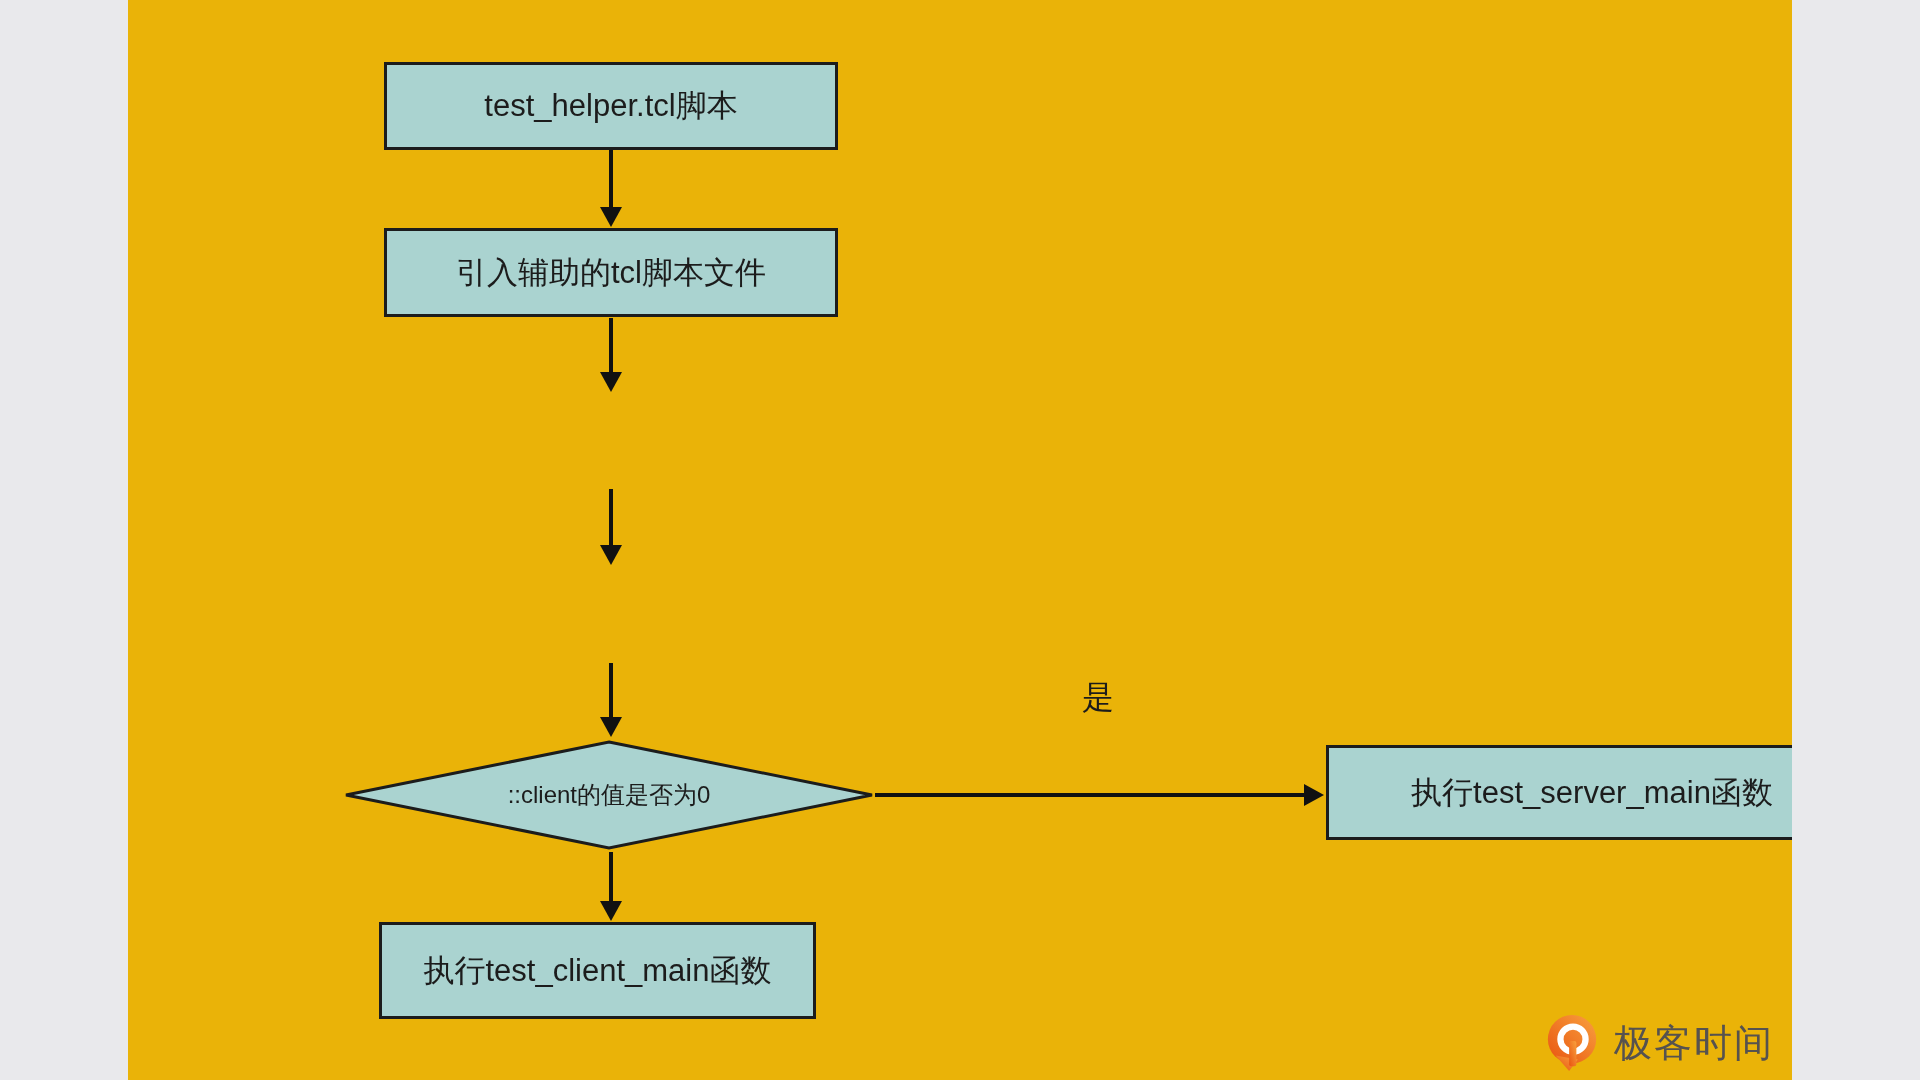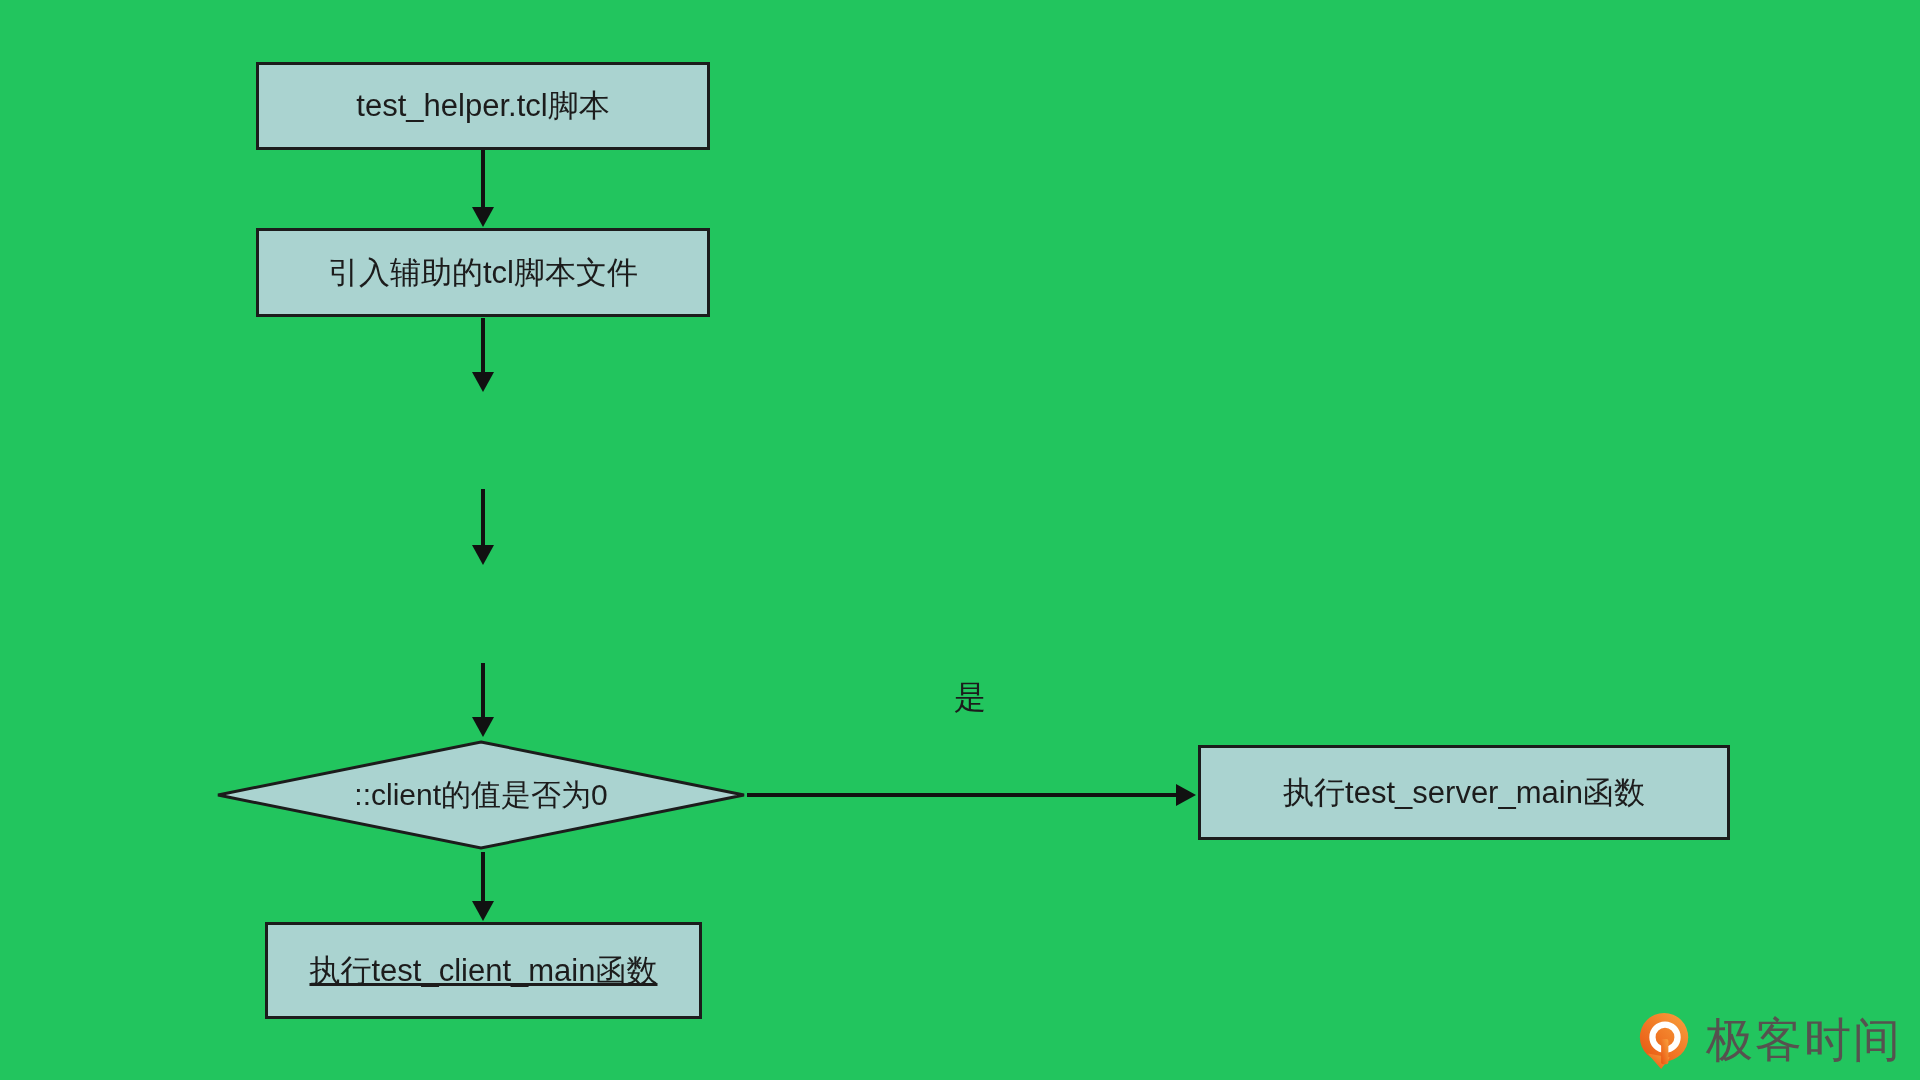--- a/index.html
+++ b/index.html
@@ -4,23 +4,23 @@
 <style>
   * { margin: 0; padding: 0; box-sizing: border-box; }
   html, body { width: 100%; height: 100%; }
   body {
     font-family: "Liberation Sans", "DejaVu Sans", sans-serif;
     background: #e9e9ec;
     overflow: hidden;
   }
   .canvas {
     position: relative;
-    width: 1920px;
+    width: 1664px;
     height: 1080px;
-    background: #22c55e;
+    background: #eab308;
     margin: 0 auto;
     overflow: hidden;
   }
   .node {
     position: absolute;
     background: #aad3d0;
     border: 3px solid #1c1c1c;
     display: flex;
     align-items: center;
     justify-content: center;
@@ -36,21 +36,21 @@
     width: 532px;
     height: 112px;
   }
   .diamond-wrap svg { display: block; width: 100%; height: 100%; }
   .diamond-label {
     position: absolute;
     inset: 0;
     display: flex;
     align-items: center;
     justify-content: center;
-    font-size: 30px;
+    font-size: 24px;
     color: #1c1c1c;
   }
   .varrow {
     position: absolute;
     width: 4px;
     background: #111;
   }
   .varrow::after {
     content: "";
     position: absolute;
@@ -84,21 +84,21 @@
   .brand {
     position: absolute;
     right: 18px;
     bottom: 8px;
     display: flex;
     align-items: center;
     gap: 12px;
   }
   .brand-icon { width: 58px; height: 58px; }
   .brand-text {
-    font-size: 47px;
+    font-size: 38px;
     font-weight: 500;
     color: #56524f;
     letter-spacing: 2px;
   }
 </style>
 </head>
 <body>
 
 <div class="canvas">
 
@@ -116,21 +116,21 @@
     <svg viewBox="0 0 532 112">
       <polygon points="266,3 529,56 266,109 3,56" fill="#aad3d0" stroke="#1c1c1c" stroke-width="3"></polygon>
     </svg>
     <div class="diamond-label">::client的值是否为0</div>
   </div>
 
   <div class="node" style="left:1198px; top:745px; width:532px; height:95px;">
     <span>执行test_server_main函数</span>
   </div>
 
-  <div class="node" style="left:265px; top:922px; width:437px; height:97px;text-decoration:underline;">
+  <div class="node" style="left:251px; top:922px; width:437px; height:97px;">
     <span>执行test_client_main函数</span>
   </div>
 
   <div class="varrow" style="left:481px; top:150px; height:58px;"></div>
   <div class="varrow" style="left:481px; top:318px; height:55px;"></div>
   <div class="varrow" style="left:481px; top:489px; height:57px;"></div>
   <div class="varrow" style="left:481px; top:663px; height:55px;"></div>
   <div class="varrow" style="left:481px; top:852px; height:50px;"></div>
   <div class="harrow" style="left:747px; top:793px; width:430px;"></div>
 

